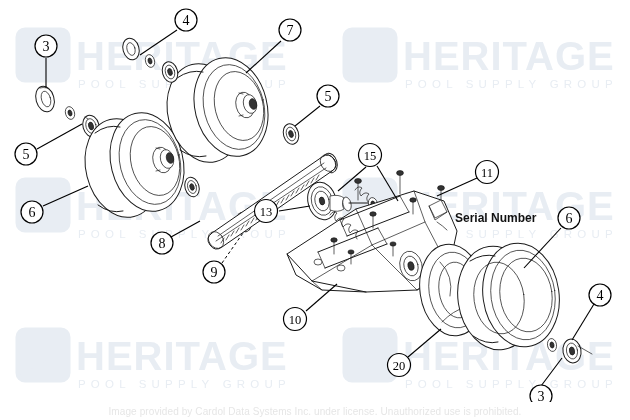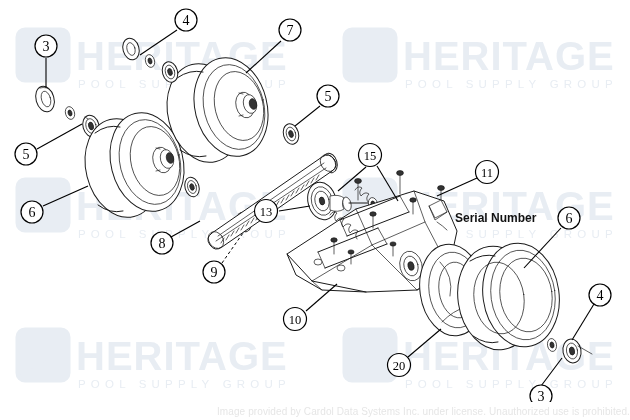--- a/index.html
+++ b/index.html
@@ -107,21 +107,21 @@
     fill: #111111;
   }
   #footer-bar {
     position: absolute;
     left: 0;
     bottom: 0;
     width: 630px;
     height: 18px;
     display: flex;
     align-items: center;
-    justify-content: flex-end;
+    justify-content: center;
     background: #ffffff;
   }
   #footer-bar .footer-text {
     font-family: "Liberation Sans", sans-serif;
     font-size: 10px;
     color: #e6e6e6;
     white-space: nowrap;
     letter-spacing: 0.1px;
   }
 </style>

